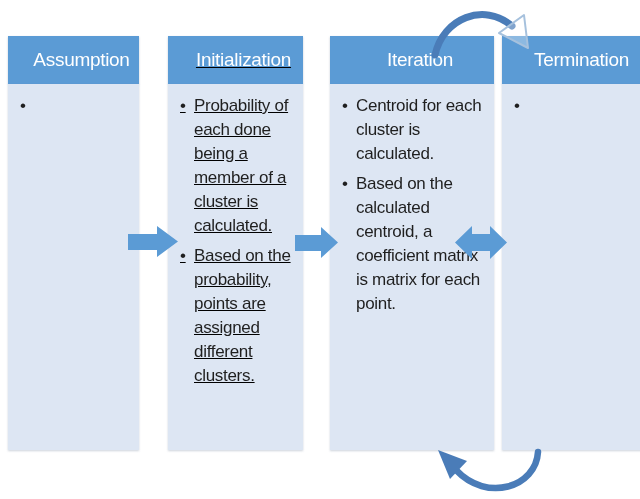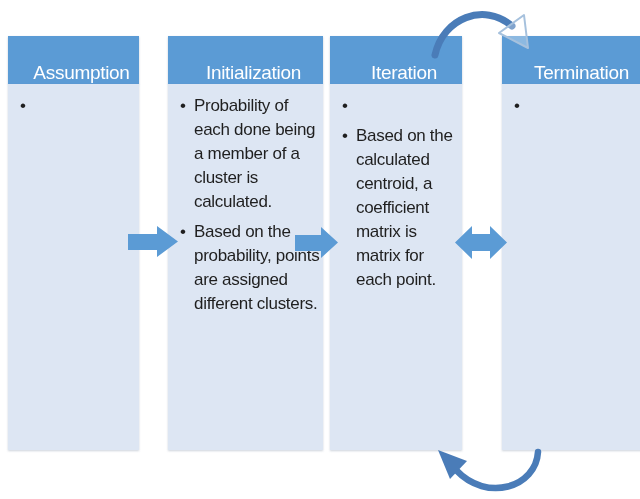--- a/index.html
+++ b/index.html
@@ -12,30 +12,30 @@
     overflow: hidden;
   }
   .panel {
     position: absolute;
     top: 36px;
     height: 414px;
     display: flex;
     flex-direction: column;
   }
   .p1 { left: 8px;   width: 131px; }
-  .p2 { left: 168px; width: 155px; }
-  .p3 { left: 330px; width: 132px; border-radius: 28px; }
+  .p2 { left: 168px; width: 135px; text-decoration: underline; }
+  .p3 { left: 330px; width: 164px; border-radius: 28px; }
   .p4 { left: 490px; width: 143px; margin-left: 12px; }
   .panel-header {
     flex: 0 0 48px;
     height: 48px;
     background: var(--header-bg, #5b9bd5);
     color: var(--header-text, #ffffff);
     display: flex;
-    align-items: flex-end;
+    align-items: center;
     justify-content: center;
     font-size: 19px;
     letter-spacing: -0.3px;
     box-shadow: 0 1px 2px rgba(90,110,140,0.35);
     padding-left: 16px;
   }
   .panel-body {
     flex: 1;
     background: var(--body-bg, #dde6f3);
     box-shadow: 0 1px 2px rgba(90,110,140,0.30);
@@ -99,20 +99,21 @@
   </div>
 
   <div class="panel p3">
     <div class="panel-header">
       <span>Iteration</span>
     </div>
     <div class="panel-body">
       <ul class="bullets">
         <li>
           <span class="marker">•</span>
+          <span class="li-text">Centroid for each cluster is calculated.</span>
         </li>
         <li>
           <span class="marker">•</span>
           <span class="li-text">Based on the calculated centroid, a coefficient matrix is matrix for each point.</span>
         </li>
       </ul>
     </div>
   </div>
 
   <div class="panel p4">

